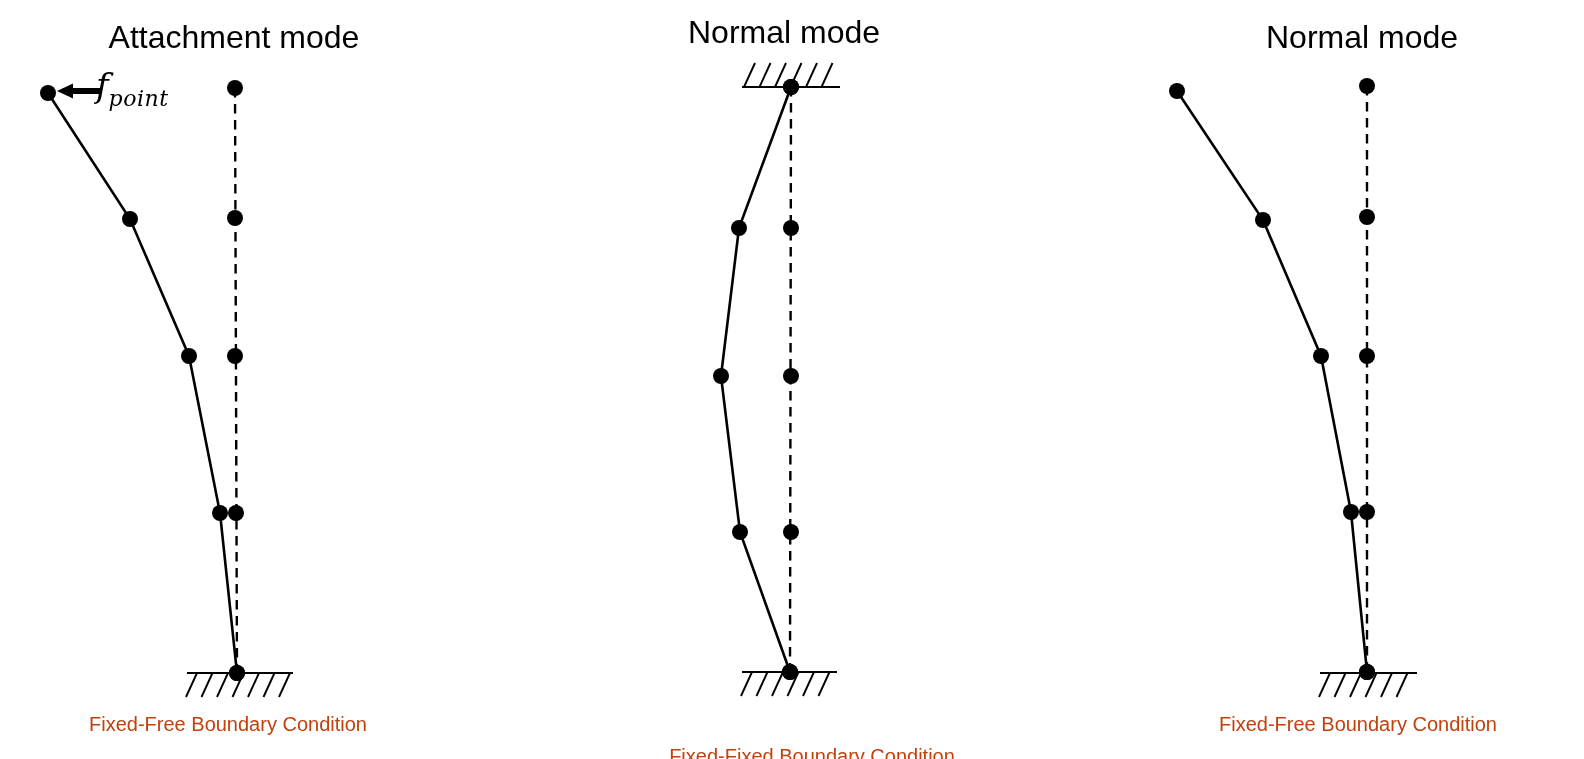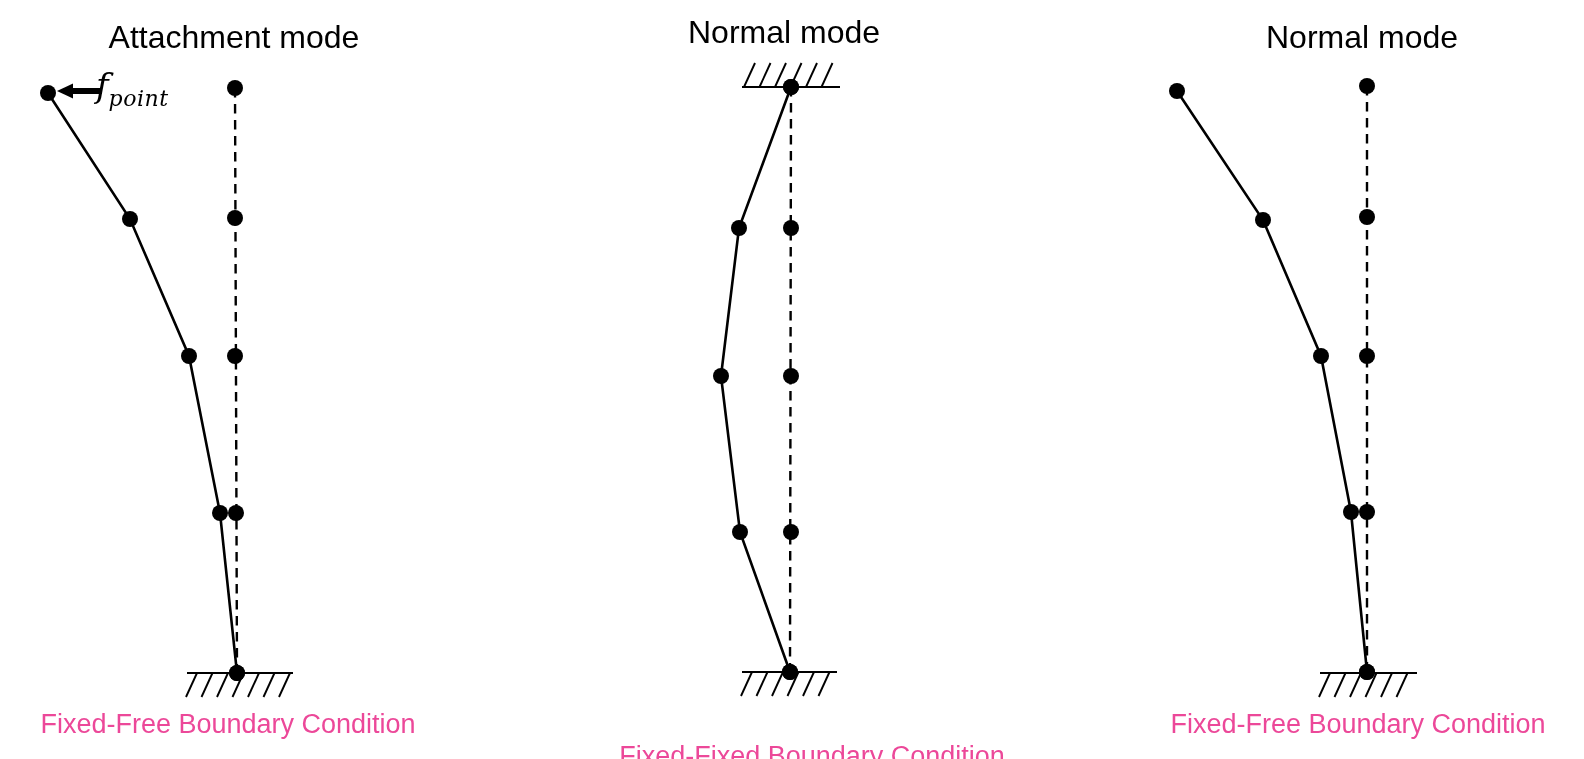--- a/index.html
+++ b/index.html
@@ -18,23 +18,23 @@
     transform: translateX(-50%);
     white-space: nowrap;
     font-size: 32px;
     line-height: 32px;
     color: #000;
   }
   .panel-caption {
     position: absolute;
     transform: translateX(-50%);
     white-space: nowrap;
-    font-size: 27px;
+    font-size: 20px;
     line-height: 32px;
-    color: #ec4899;
+    color: #c2410c;
   }
   .force-label {
     position: absolute;
     color: #000;
     font-family: "DejaVu Serif", serif;
     font-style: italic;
     white-space: nowrap;
   }
   .force-label .fsym { font-size: 34px; line-height: 34px; }
   .force-label .fsub { font-size: 22px; position: relative; top: 9px; letter-spacing: 0.5px; }

